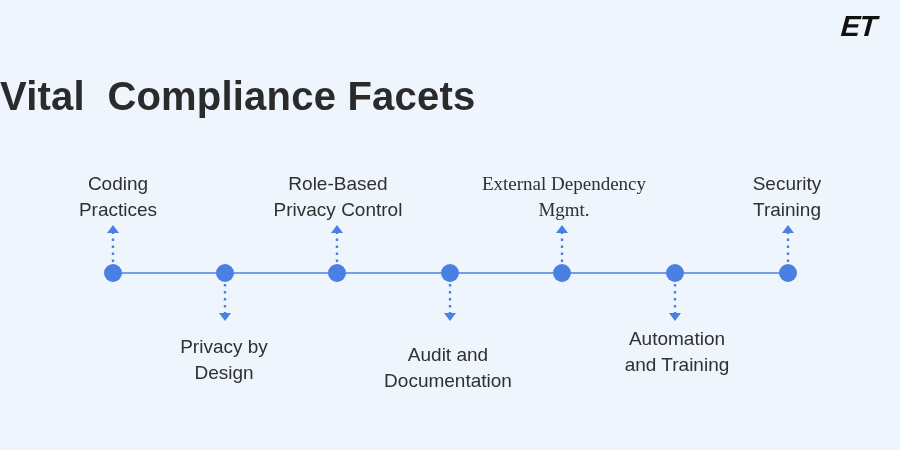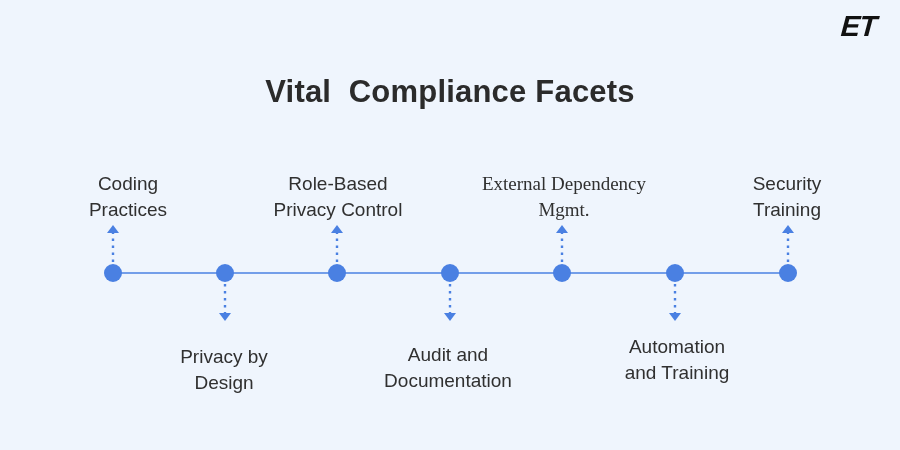--- a/index.html
+++ b/index.html
@@ -36,22 +36,21 @@
     line-height: 1;
     transform: skewX(-4deg);
   }
 
   
   #title {
     position: absolute;
     left: 0;
     top: 74px;
     width: 900px;
-    text-align: center;
-    font-size: 31px;
+    font-size: 40px;
     font-weight: 700;
     color: #2b2b2b;
     letter-spacing: 0.2px;
     white-space: pre;
   }
 
   
   #timeline-svg {
     position: absolute;
     left: 0; top: 0;
@@ -107,29 +106,29 @@
         <circle cx="225" cy="273" r="9" fill="#4a80e2" class="hit"></circle>
         <circle cx="337" cy="273" r="9" fill="#4a80e2" class="hit"></circle>
         <circle cx="450" cy="273" r="9" fill="#4a80e2" class="hit"></circle>
         <circle cx="562" cy="273" r="9" fill="#4a80e2" class="hit"></circle>
         <circle cx="675" cy="273" r="9" fill="#4a80e2" class="hit"></circle>
         <circle cx="788" cy="273" r="9" fill="#4a80e2" class="hit"></circle>
       </g>
   </svg>
 
   <div id="labels">
-      <div class="node-label above" style="left: 13px; top: 171px;">Coding
+      <div class="node-label above" style="left: 3px; top: 171px;">Coding
 Practices</div>
-      <div class="node-label below" style="left: 109px; top: 344px;">Privacy by
+      <div class="node-label below" style="left: 109px; top: 334px;">Privacy by
 Design</div>
       <div class="node-label above" style="left: 223px; top: 171px;">Role-Based
 Privacy Control</div>
       <div class="node-label below" style="left: 333px; top: 334px; margin-top: 8px;">Audit and
 Documentation</div>
       <div class="node-label above" style="left: 449px; top: 171px; font-family: Liberation Serif, serif;">External Dependency
 Mgmt.</div>
-      <div class="node-label below" style="left: 562px; top: 334px;">Automation
+      <div class="node-label below" style="left: 562px; top: 326px;">Automation
 and Training</div>
       <div class="node-label above" style="left: 672px; top: 171px;">Security
 Training</div>
     </div>
 
 </div>
 
 </body></html>

